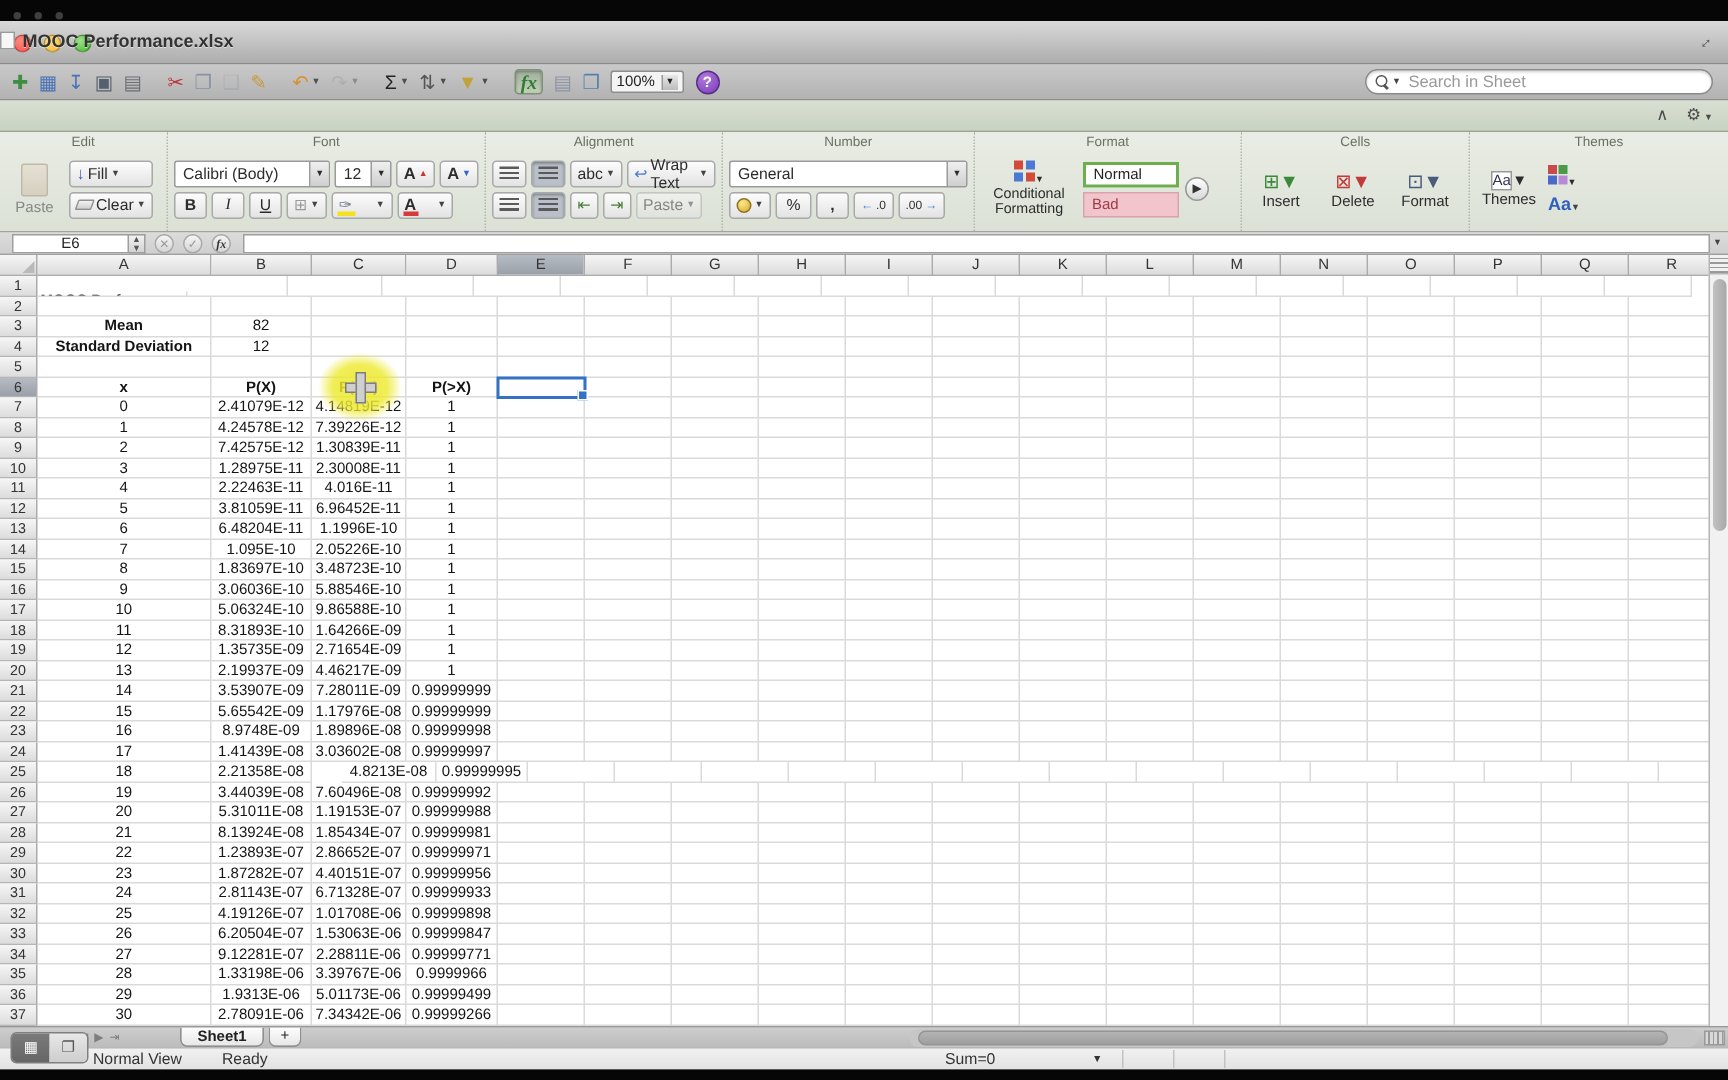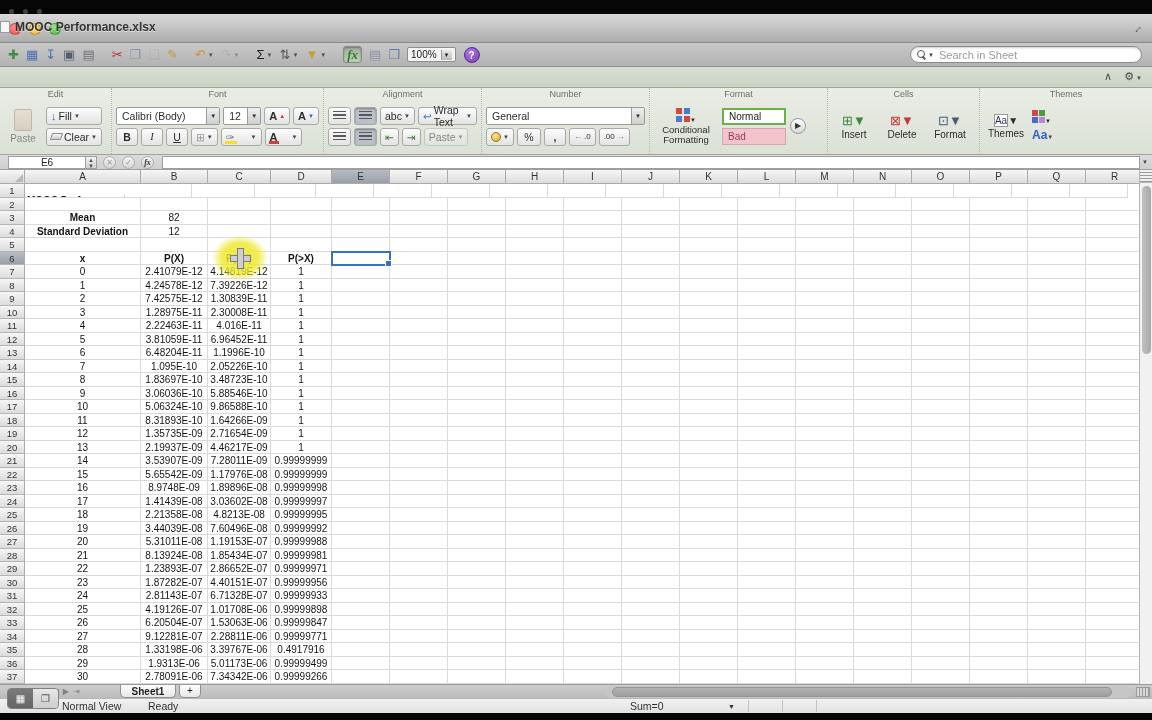--- a/index.html
+++ b/index.html
@@ -974,21 +974,21 @@
             <div class="cell" style="width: 58px;"></div>
             <div class="cell" style="width: 58px;"></div>
             <div class="cell" style="width: 58px;"></div>
             <div class="cell" style="width: 58px;"></div>
             <div class="cell" style="width: 58px;"></div>
           </div>
           <div class="grow">
             <div class="rh">25</div>
             <div class="cell" style="width: 116px;">18</div>
             <div class="cell" style="width: 67px;">2.21358E-08</div>
-            <div class="cell" style="width: 63px;">4.8213E-08</div>
+            <div class="cell" style="width: 63px; margin-left: 20px;">4.8213E-08</div>
             <div class="cell" style="width: 61px;">0.99999995</div>
             <div class="cell" style="width: 58px;"></div>
             <div class="cell" style="width: 58px;"></div>
             <div class="cell" style="width: 58px;"></div>
             <div class="cell" style="width: 58px;"></div>
             <div class="cell" style="width: 58px;"></div>
             <div class="cell" style="width: 58px;"></div>
             <div class="cell" style="width: 58px;"></div>
             <div class="cell" style="width: 58px;"></div>
             <div class="cell" style="width: 58px;"></div>
@@ -1185,21 +1185,21 @@
             <div class="cell" style="width: 58px;"></div>
             <div class="cell" style="width: 58px;"></div>
             <div class="cell" style="width: 58px;"></div>
             <div class="cell" style="width: 58px;"></div>
           </div>
           <div class="grow">
             <div class="rh">35</div>
             <div class="cell" style="width: 116px;">28</div>
             <div class="cell" style="width: 67px;">1.33198E-06</div>
             <div class="cell" style="width: 63px;">3.39767E-06</div>
-            <div class="cell" style="width: 61px;">0.4917916</div>
+            <div class="cell" style="width: 61px;">0.9999966</div>
             <div class="cell" style="width: 58px;"></div>
             <div class="cell" style="width: 58px;"></div>
             <div class="cell" style="width: 58px;"></div>
             <div class="cell" style="width: 58px;"></div>
             <div class="cell" style="width: 58px;"></div>
             <div class="cell" style="width: 58px;"></div>
             <div class="cell" style="width: 58px;"></div>
             <div class="cell" style="width: 58px;"></div>
             <div class="cell" style="width: 58px;"></div>
             <div class="cell" style="width: 58px;"></div>

